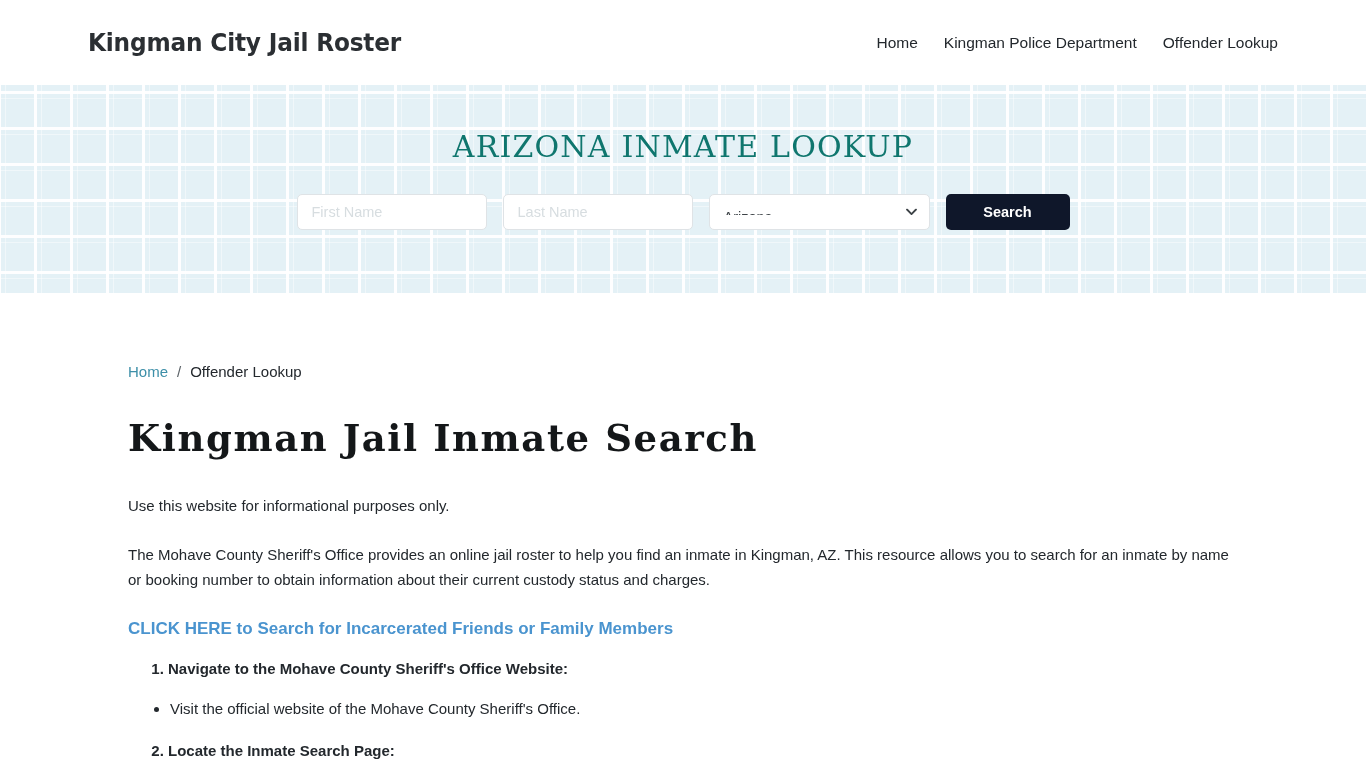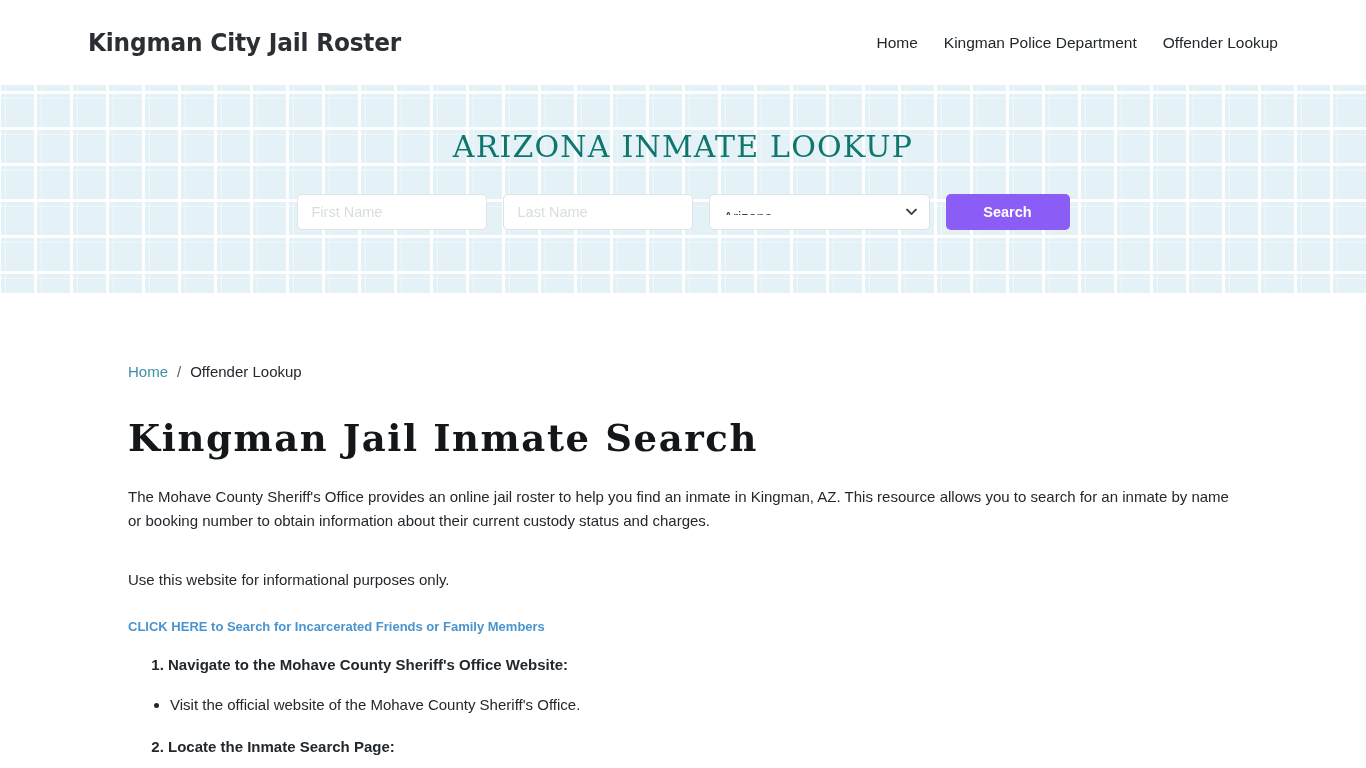--- a/index.html
+++ b/index.html
@@ -105,21 +105,21 @@
     position: absolute;
     right: 13px; top: 50%;
     transform: translateY(-50%);
     pointer-events: none;
     width: 11px; height: 7px;
     display: block;
   }
   .search-button {
     width: 124px;
     height: 36px;
-    background: #8b5cf6;
+    background: #0f172a;
     color: #ffffff;
     border: none;
     border-radius: 5px;
     font-size: 14.5px;
     font-weight: bold;
     font-family: "Liberation Sans", sans-serif;
     cursor: pointer;
   }
 
   
@@ -151,21 +151,21 @@
     line-height: 1.63;
     color: #23282d;
     margin: 34px 0 0 0;
     max-width: 1110px;
   }
   .para.tight { margin-top: 25px; }
 
   .cta-link {
     display: inline-block;
     margin-top: 27px;
-    font-size: 13px;
+    font-size: 17px;
     font-weight: bold;
     color: #4a94cf;
     text-decoration: none;
   }
 
   ol.steps, ul.substeps {
     margin: 18px 0 0 0;
     padding-left: 40px;
   }
   ol.steps { list-style: decimal; }
@@ -218,23 +218,23 @@
 <main class="content">
 
   <div class="breadcrumb">
     <a class="crumb-link" href="#">Home</a>
     <span class="crumb-sep">/</span>
     <span class="crumb-current">Offender Lookup</span>
   </div>
 
   <h1 class="page-title">Kingman Jail Inmate Search</h1>
 
+  <p class="para">Use this website for informational purposes only.</p>
+
   <p class="para tight">The Mohave County Sheriff's Office provides an online jail roster to help you find an inmate in Kingman, AZ. This resource allows you to search for an inmate by name or booking number to obtain information about their current custody status and charges.</p>
-
-  <p class="para">Use this website for informational purposes only.</p>
 
   <a class="cta-link" href="#">CLICK HERE to Search for Incarcerated Friends or Family Members</a>
 
   <ol class="steps">
     <li>Navigate to the Mohave County Sheriff's Office Website:</li>
   </ol>
 
   <ul class="substeps">
     <li>Visit the official website of the Mohave County Sheriff's Office.</li>
   </ul>

